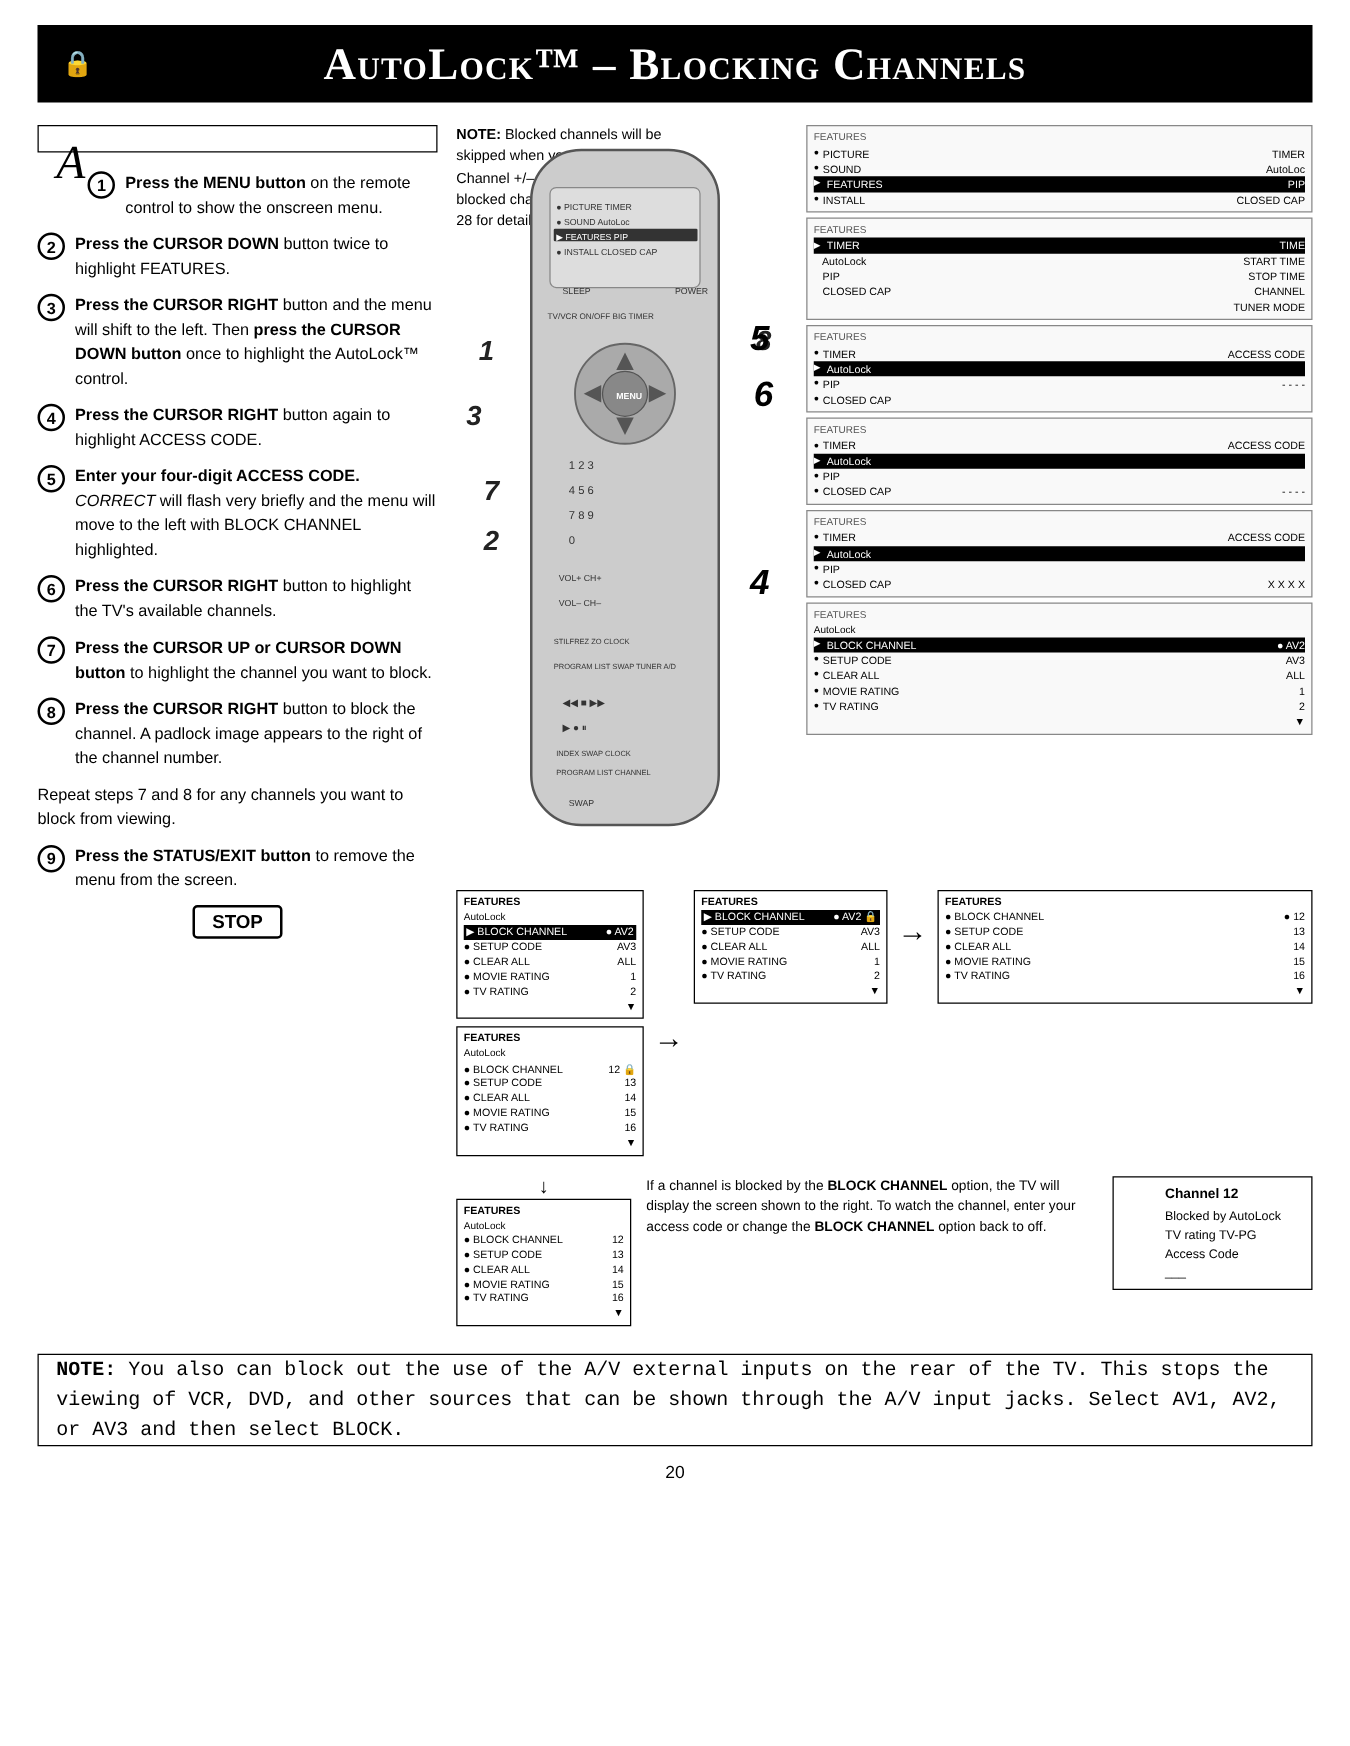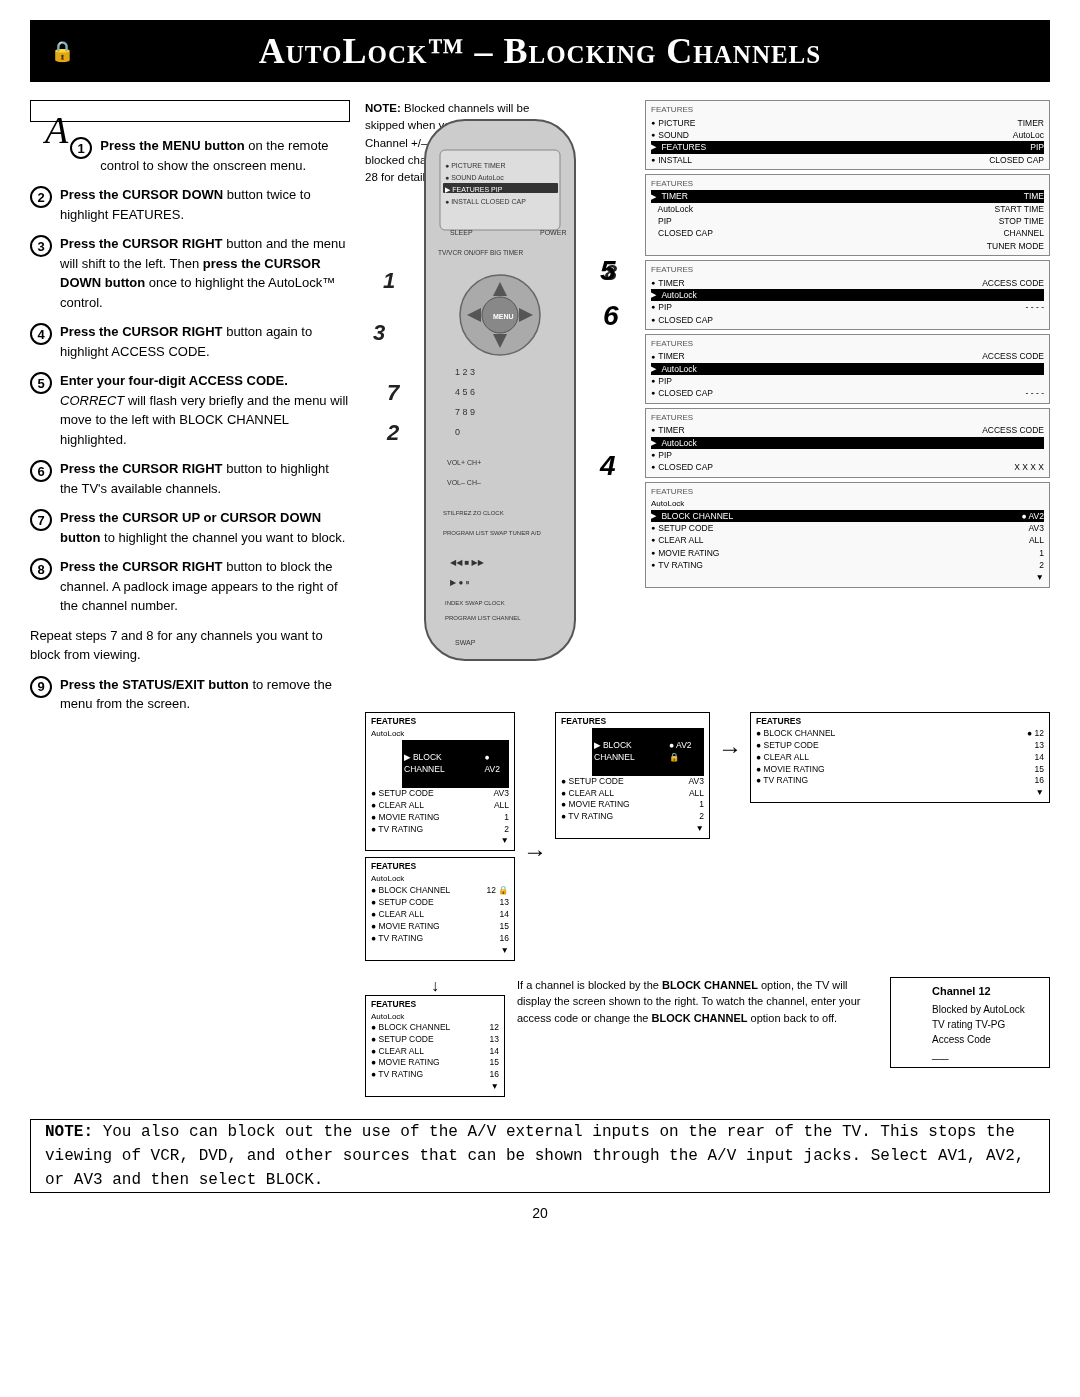--- a/index.html
+++ b/index.html
@@ -173,22 +173,21 @@
       font-weight: bold;
       font-size: 8.5px;
     }
     .small-screen-box .s-item {
       display: flex;
       justify-content: space-between;
     }
     .small-screen-box .s-item.highlighted {
       background: #000;
       color: #fff;
-      padding: 12px 2px;
-      margin-left: 31px;
+      padding: 0 2px;
     }
 
     .blocked-info-box {
       font-size: 11px;
       line-height: 1.5;
       border: none;
     }
     .blocked-info-box strong {
       font-weight: bold;
     }
@@ -329,20 +328,23 @@
 
       <p class="repeat-text">Repeat steps 7 and 8 for any channels you want to block from viewing.</p>
 
       <div class="step">
         <span class="step-num">9</span>
         <div class="step-content">
           <strong>Press the STATUS/EXIT button</strong> to remove the menu from the screen.
         </div>
       </div>
 
+      <div style="text-align:center; margin-top:10px;">
+        <span class="stop-badge">STOP</span>
+      </div>
 
     </div>
 
     <div class="right-col">
 
       <div style="display:flex; gap:10px; position:relative; margin-bottom:12px;">
 
         <div class="note-box" style="width:170px; flex-shrink:0;">
           <span style="font-size:11.5px; line-height:1.5;">
             <strong>NOTE:</strong>

